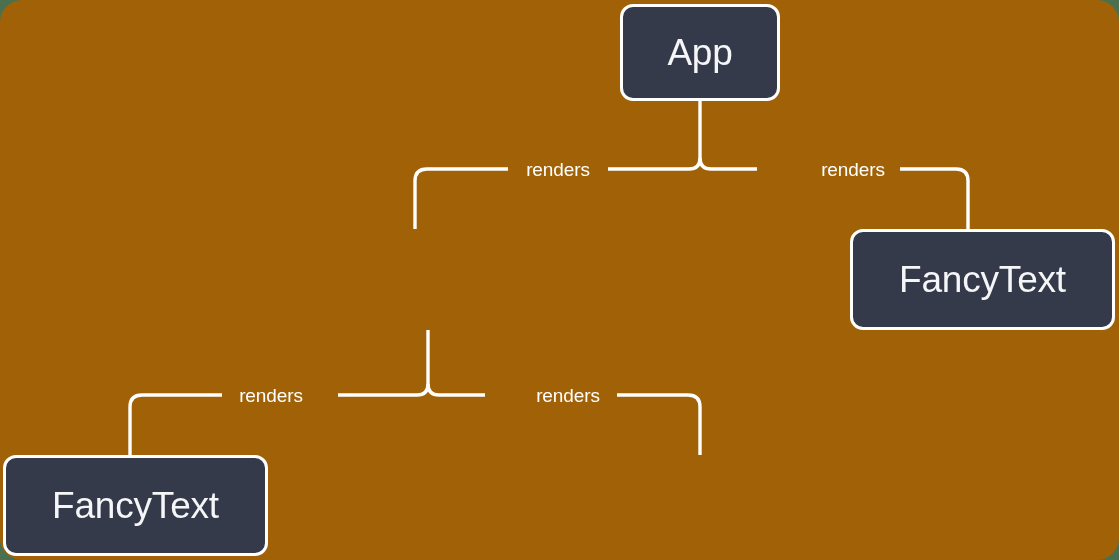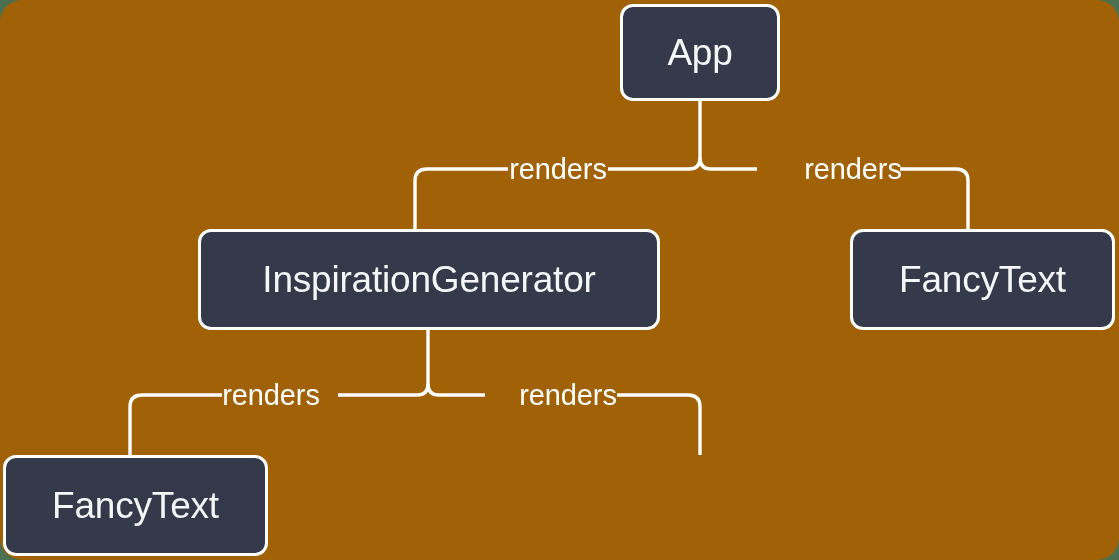--- a/index.html
+++ b/index.html
@@ -48,21 +48,21 @@
   .node-app        { left: 620px; top: 4px;   width: 160px; height: 97px; }
   .node-inspgen    { left: 198px; top: 229px; width: 462px; height: 101px; }
   .node-fancy-right{ left: 850px; top: 229px; width: 265px; height: 101px; }
   .node-fancy-bot  { left: 3px;   top: 455px; width: 265px; height: 101px; }
   .node-copyright  { left: 568px; top: 455px; width: 265px; height: 101px; }
 
   .edge-label {
     position: absolute;
     color: #ffffff;
     font-family: "Liberation Sans", sans-serif;
-    font-size: 29px;
+    font-size: 19px;
     font-weight: 400;
     letter-spacing: -0.1px;
     line-height: 1;
     white-space: nowrap;
     transform: translate(-50%, -50%);
     z-index: 3;
   }
   .lbl-a { left: 558px; top: 169px; }
   .lbl-b { left: 853px; top: 169px; }
   .lbl-c { left: 271px; top: 395px; }
@@ -91,21 +91,20 @@
       <path d="M 428 384 Q 428 395 439 395 L 485 395"></path>
 
       <path d="M 222 395 L 142 395 Q 130 395 130 407 L 130 455"></path>
 
       <path d="M 617 395 L 688 395 Q 700 395 700 407 L 700 455"></path>
     </g>
   </svg>
 
   <div class="node node-app">App</div>
 
-  <div class="node node-inspgen">InspirationGenerator</div>
 
   <div class="node node-fancy-right">FancyText</div>
 
   <div class="node node-fancy-bot">FancyText</div>
 
 
   <div class="edge-label lbl-a">renders</div>
 
   <div class="edge-label lbl-b">renders</div>
 

